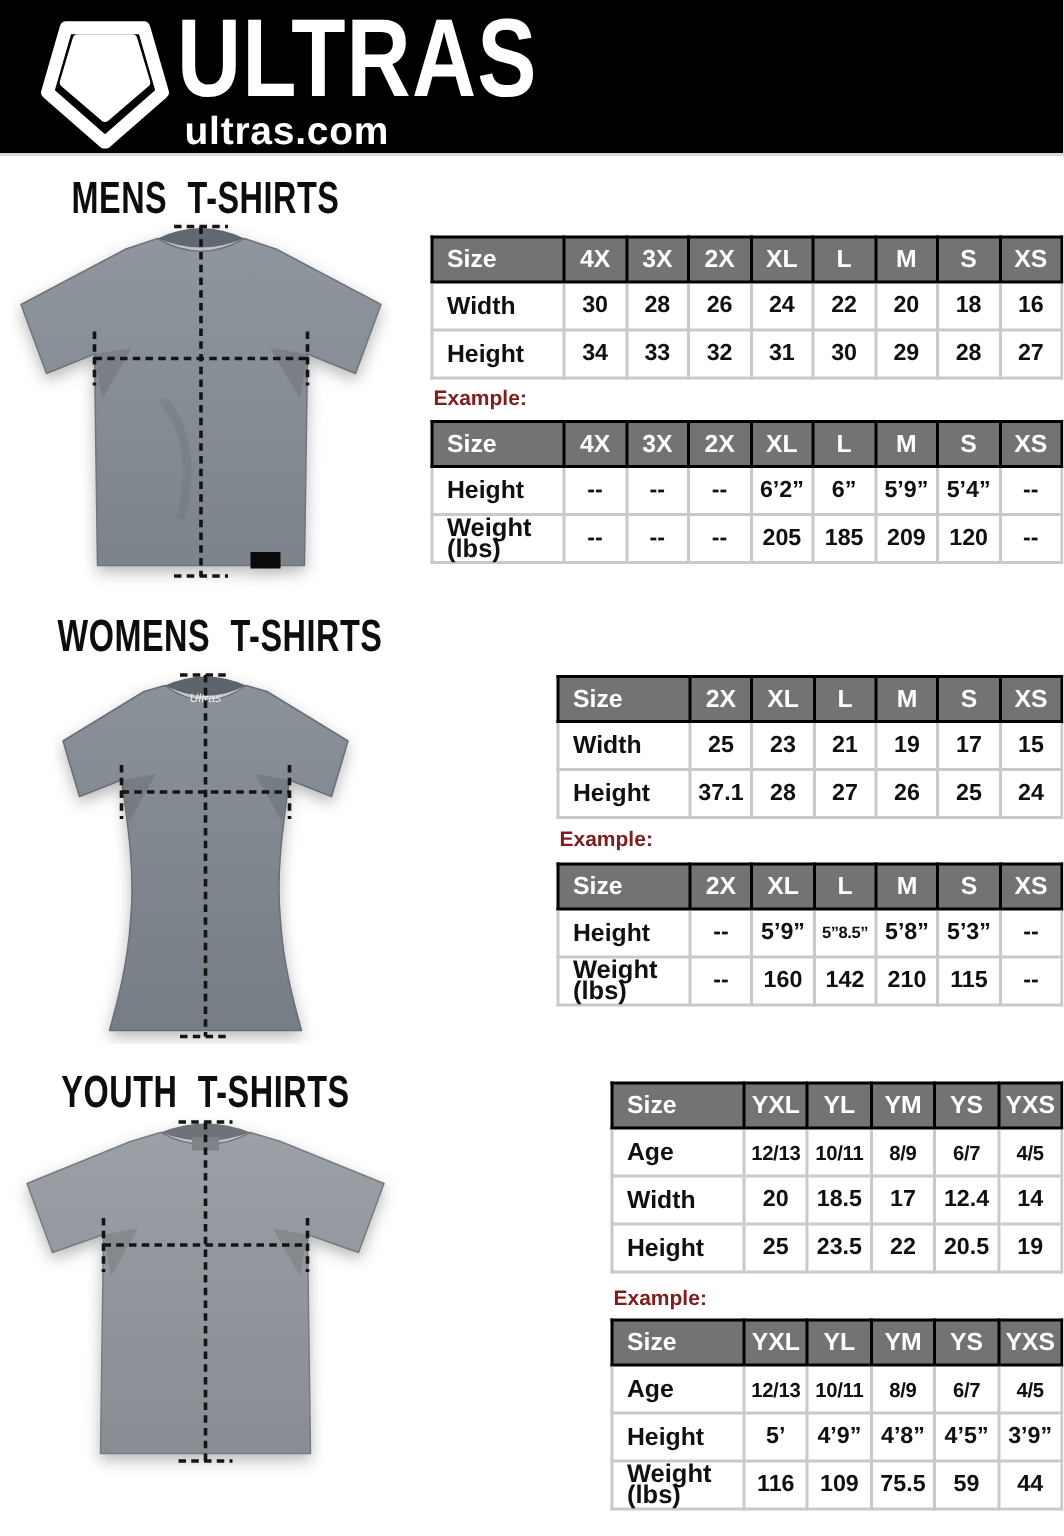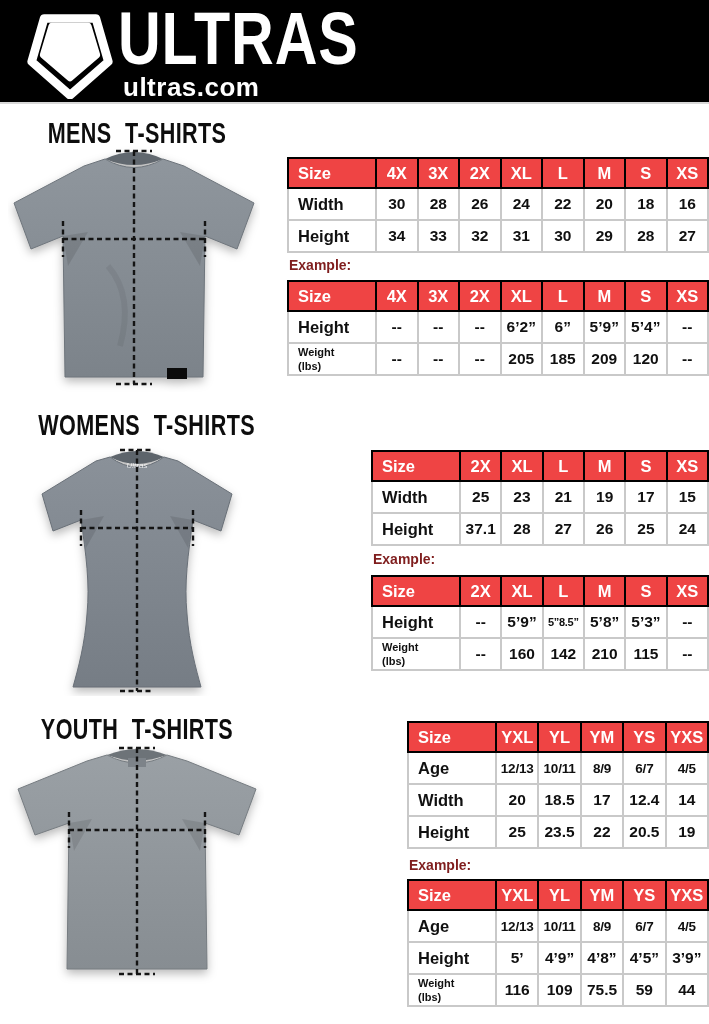--- a/index.html
+++ b/index.html
@@ -47,30 +47,30 @@
   #youth-shirt  { left:6px;  top:742px; width:258px; height:244px; }
   .shirt-body { filter:drop-shadow(0 4px 5px rgba(0,0,0,0.28)); }
   .mline { stroke:#141414; stroke-width:2.4; stroke-dasharray:5 3.5; fill:none; }
 
   
   table.tbl {
     position:absolute; border-collapse:collapse; table-layout:fixed;
     background:#fff;
   }
   .tbl th {
-    background:#ef4444; color:#fff; font-weight:bold; font-size:16.5px;
+    background:#737373; color:#fff; font-weight:bold; font-size:16.5px;
     border:2px solid #000; text-align:center; vertical-align:middle; height:30px;
   }
   .tbl td {
     border:2px solid #c9c9c9; color:#101010; font-weight:bold;
     font-size:15.5px; text-align:center; vertical-align:middle; height:32px;
     background:#fff;
   }
   .tbl .lbl { text-align:left; padding-left:9px; font-size:16.5px; }
-  .tbl td.wl { font-size:11px; line-height:14px; }
+  .tbl td.wl { font-size:17px; line-height:14px; }
   .tbl td.sm { font-size:11px; letter-spacing:-0.3px; }
   .tbl td.sm2 { font-size:13.5px; letter-spacing:-0.2px; }
 
   #mens-size   { left:287px; top:157px; width:422px; }
   #mens-ex     { left:287px; top:280px; width:422px; }
   #womens-size { left:371px; top:450px; width:338px; }
   #womens-ex   { left:371px; top:575px; width:338px; }
   #youth-size  { left:407px; top:721px; width:302px; }
   #youth-ex    { left:407px; top:879px; width:302px; }
   col.cl { width:88px; }

